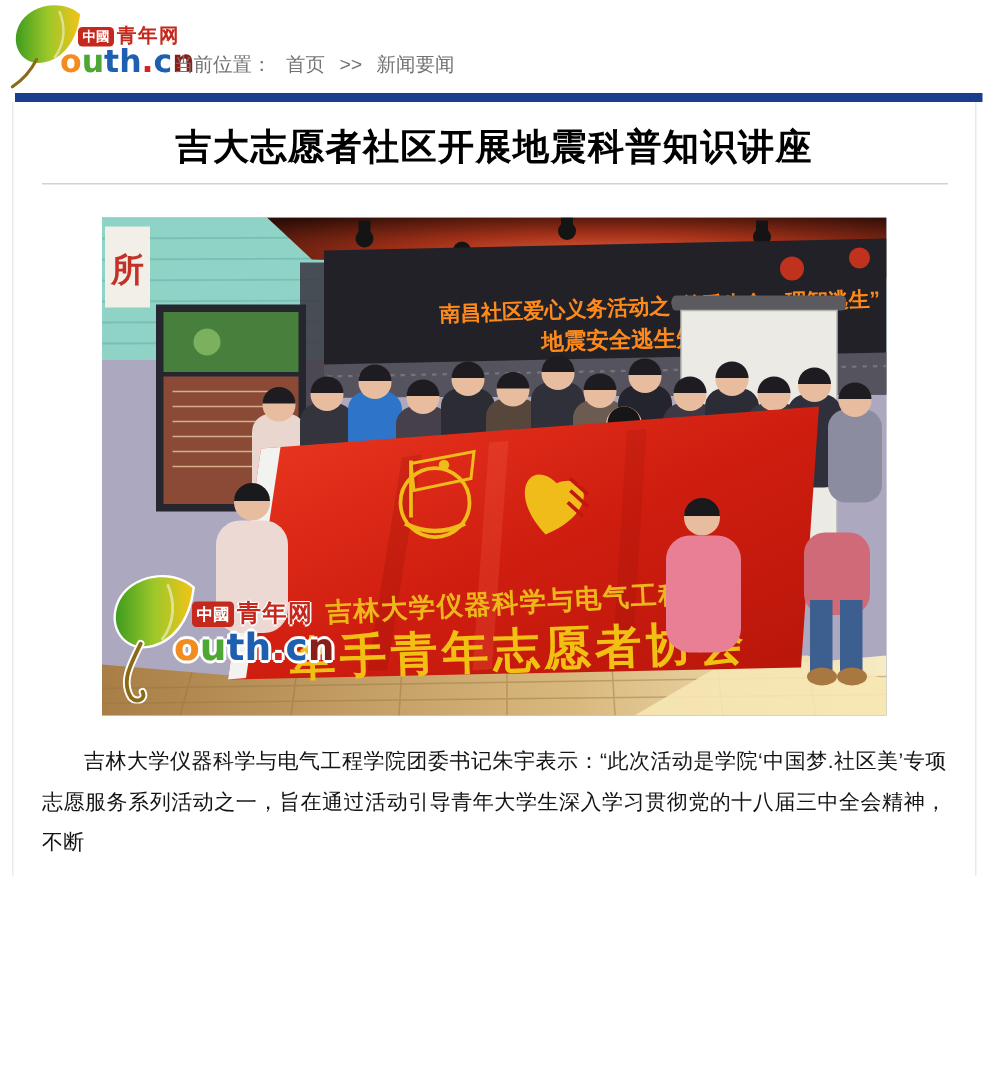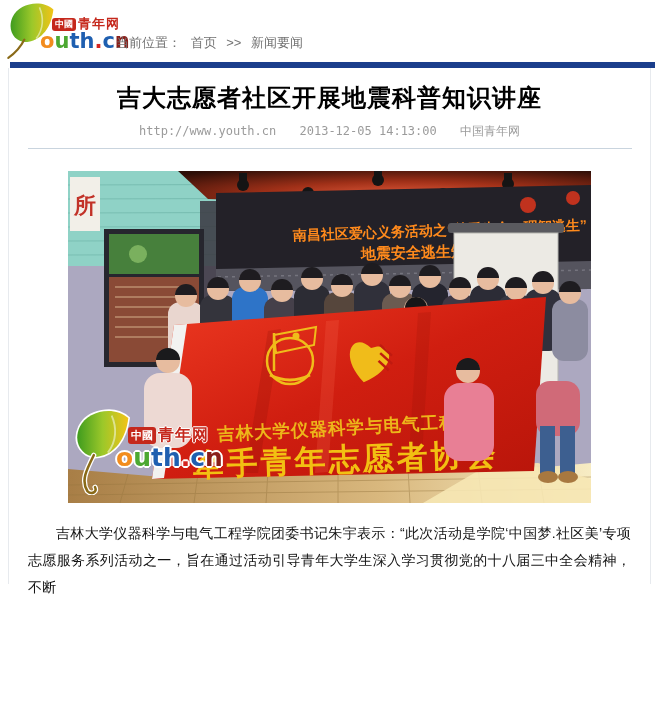--- a/index.html
+++ b/index.html
@@ -72,25 +72,20 @@
   <span>&gt;&gt;</span>
   <span class="crumb-link">新闻要闻</span>
 </div>
 
 <div class="nav-bar"></div>
 
 <div class="article">
 
   <div class="title">吉大志愿者社区开展地震科普知识讲座</div>
 
-  <div class="meta">
-    <span>http://www.youth.cn</span>
-    <span>2013-12-05 14:13:00</span>
-    <span>中国青年网</span>
-  </div>
 
   <div class="divider"></div>
 
   <div class="photo">
     <svg width="523" height="332" viewBox="0 0 523 332">
       <defs>
         <radialGradient id="ceilG" cx="0.55" cy="0.6" r="0.75">
           <stop offset="0" stop-color="#e0593a"></stop>
             <stop offset="0.45" stop-color="#a03018"></stop>
             <stop offset="1" stop-color="#2d0e07"></stop>

